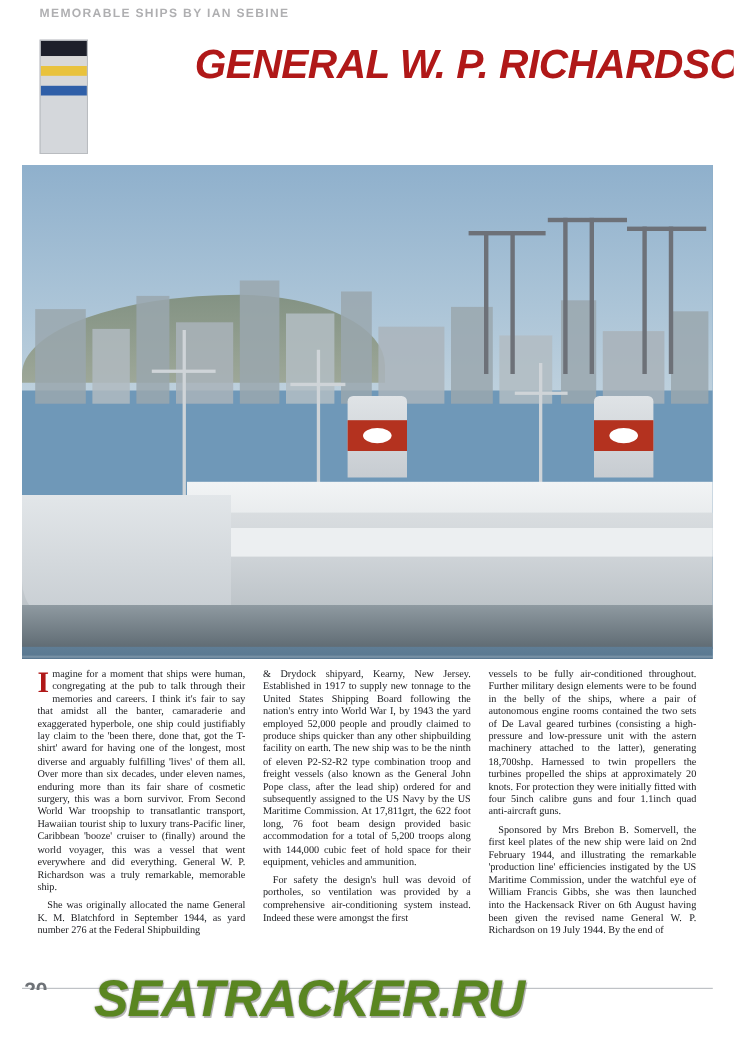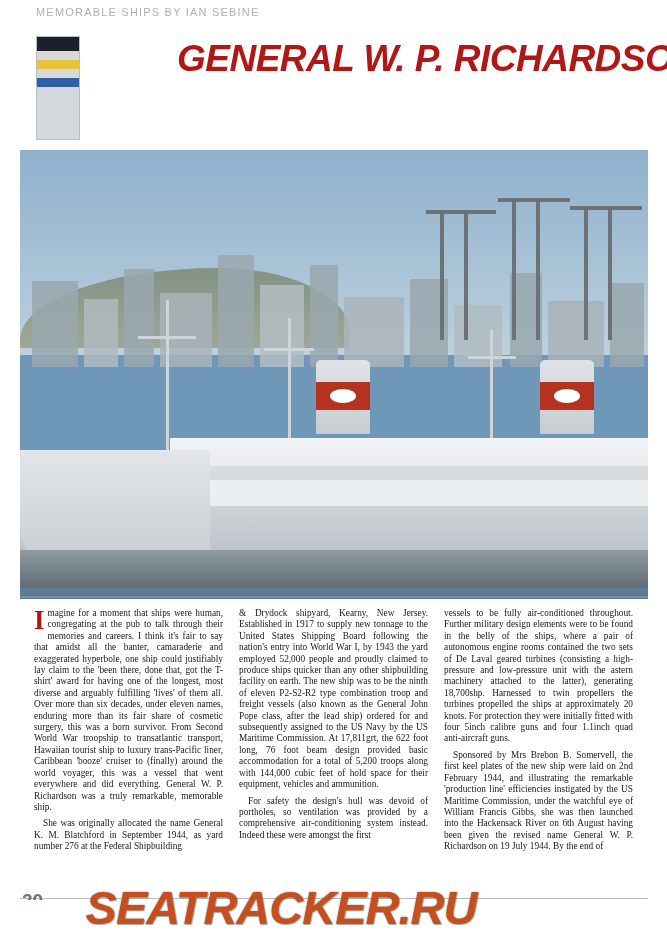--- a/index.html
+++ b/index.html
@@ -12,21 +12,21 @@
   }
   .page{
     position:absolute;inset:0;
     background:#ffffff;
   }
   
   .running-head{
     position:absolute;
     left:36px;top:6px;
     font-family:"Liberation Sans", sans-serif;
-    font-weight:normal;
+    font-weight:bold;
     font-size:11px;
     letter-spacing:1.2px;
     color:#6e6e72;
     opacity:.55;
   }
   
   .badge{
     position:absolute;
     left:36px;top:36px;
     width:44px;height:104px;
@@ -177,21 +177,21 @@
   }
   
   .watermark{
     position:absolute;
     left:0;top:880px;width:562px;
     text-align:center;
     font-family:"Liberation Sans", sans-serif;
     font-weight:bold;font-style:italic;
     font-size:47px;
     letter-spacing:-1px;
-    color:#c2410c;
+    color:#4d7c0f;
     text-shadow:0 0 2px rgba(90,90,90,.75), 1px 1px 0 rgba(120,120,120,.5);
     opacity:.92;
     pointer-events:none;
     white-space:nowrap;
   }
   .wm-bar{
     position:absolute;left:0;top:900px;width:667px;height:48px;
     background:#ffffff;
   }
 </style>

